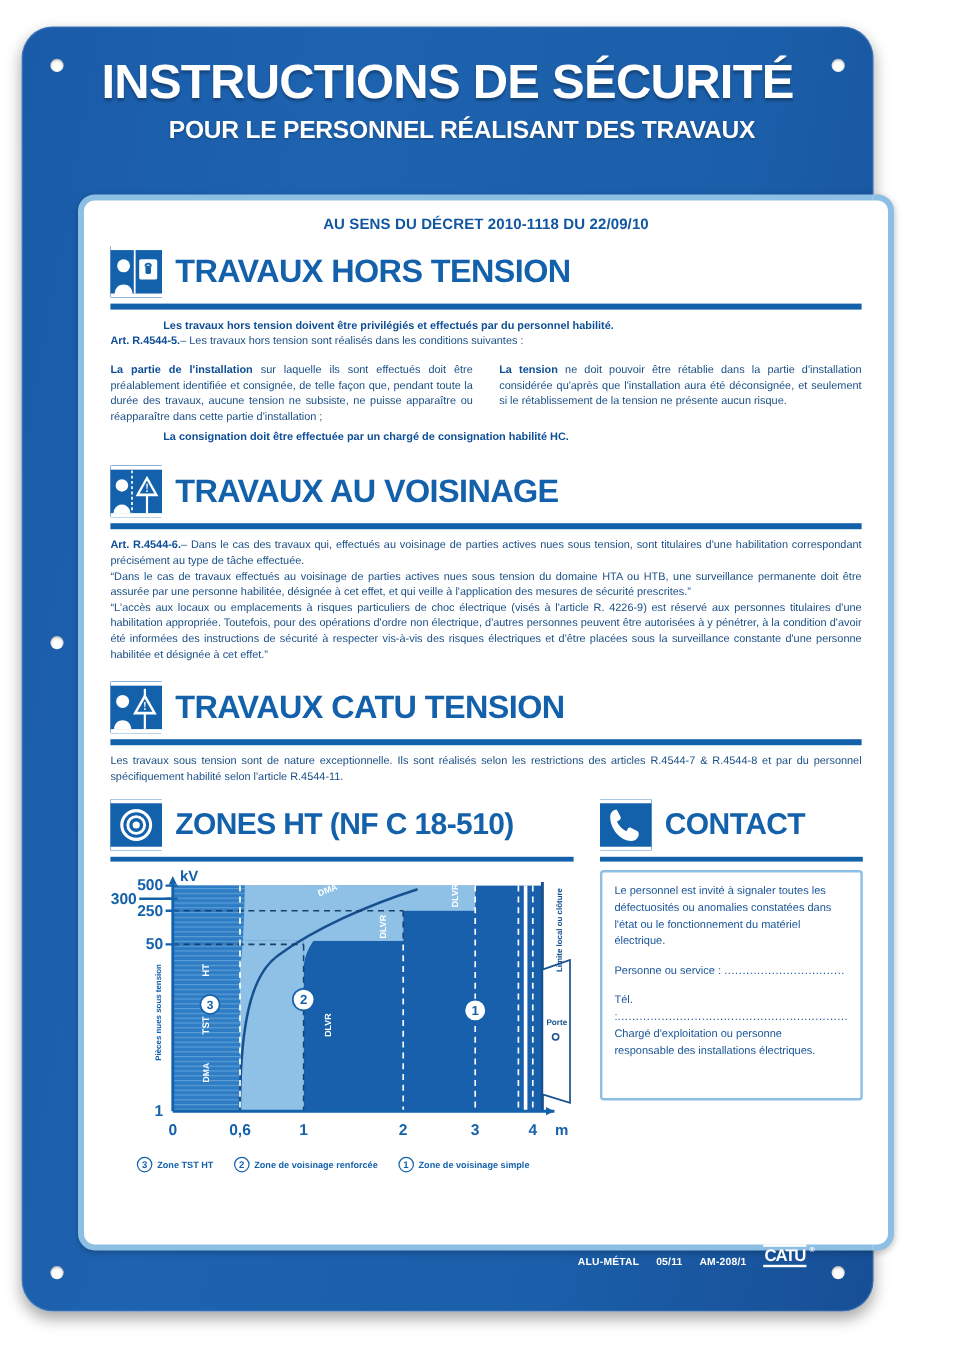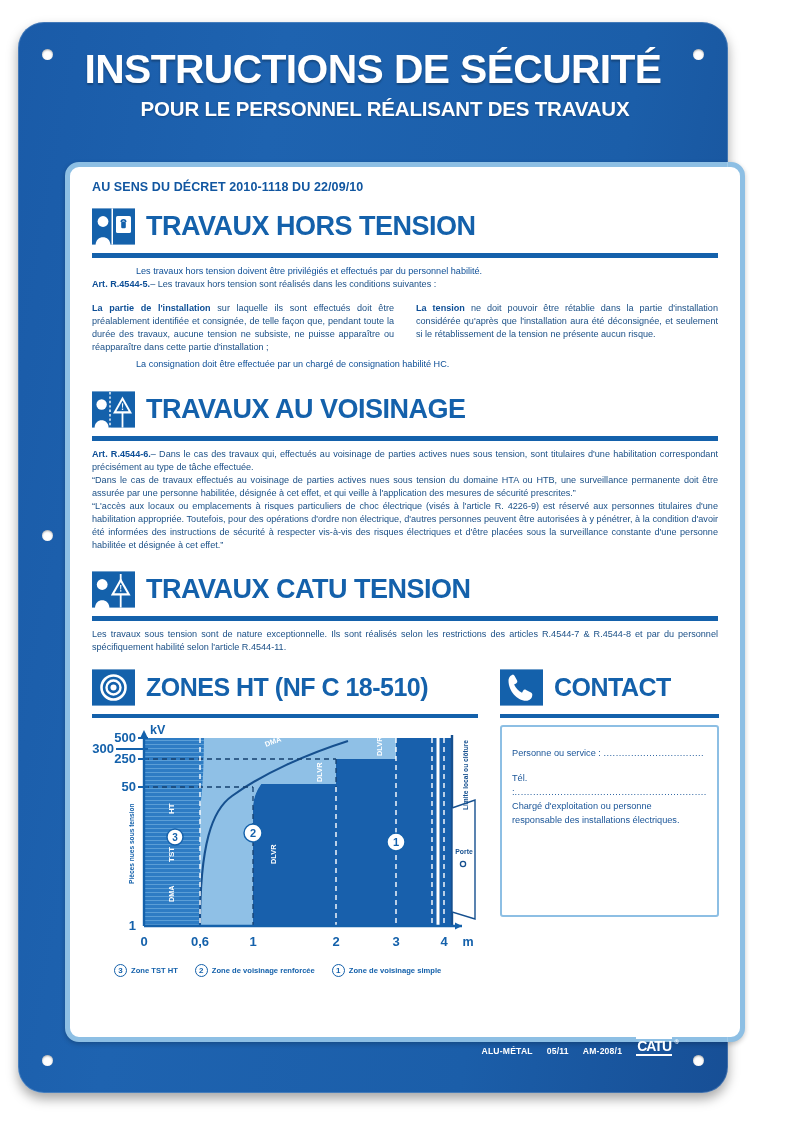--- a/index.html
+++ b/index.html
@@ -48,21 +48,21 @@
 
   
   #panel {
     position:absolute; left:47px; top:140px; width:680px; height:880px;
     background:#ffffff; border-radius:14px;
     border:5px solid #8dbfe4;
     box-shadow: 0 2px 5px rgba(0,0,0,.22);
     padding: 13px 22px 10px 22px;
   }
   #decree {
-    color:#1156a0; font-weight:bold; font-size:12.5px;
+    text-align:center; color:#1156a0; font-weight:bold; font-size:12.5px;
     letter-spacing:.1px; margin-bottom:11px;
   }
 
   
   .sec-head { display:flex; align-items:center; gap:11px; }
   .picto {
     width:43px; height:43px; background:#1461ab; flex:0 0 auto;
     position:relative; border-radius:1px;
   }
   .picto svg { display:block; width:100%; height:100%; }
@@ -70,21 +70,21 @@
     color:#1461ab; font-weight:bold; font-size:27px; letter-spacing:-0.5px;
     line-height:1;
   }
   .sec-title.small { font-size:25px; }
   .rule { height:5px; background:#1461ab; margin-top:5px; }
   .rule.thin { height:4px; }
 
   
   .body { color:#1a4f86; font-size:9.1px; line-height:1.42; margin-top:7px; }
   .body b, .body strong { color:#0d4e96; }
-  .bold-line { font-weight:normal; color:#0d4e96;padding-left:44px; }
+  .bold-line { font-weight:bold; color:#0d4e96;padding-left:44px; }
   .cols { display:flex; gap:22px; margin-top:11px; }
   .cols > div { flex:1; text-align:justify; }
   .just { text-align:justify; }
 
   
   #bottom { display:flex; gap:22px; margin-top:13px; }
   #zones-col { width:386px; flex:0 0 auto; }
   #contact-col { flex:1; }
   #contact-box {
     border:2px solid #8dbfe4; border-radius:3px; margin-top:7px;
@@ -367,20 +367,21 @@
               <rect x="0" y="0" width="43" height="3.4" fill="#fff"></rect>
               <rect x="0" y="39.6" width="43" height="3.4" fill="#fff"></rect>
               <path d="M14.5 8.5 c-3.6 0 -6 2.6 -6 6.3 0 9.8 8.4 20 17.6 20 3.6 0 6.2 -2.5 6.2 -6 0 -1 -0.4 -1.8 -1.3 -2.3 l-5 -2.6 c-1.1 -0.6 -2.3 -0.2 -2.9 0.9 l-1.1 2 c-3.6 -1.8 -6.3 -4.6 -7.9 -8.2 l2 -1.1 c1.1 -0.6 1.5 -1.8 1 -2.9 l-2.6 -4.9 c-0.5 -0.8 -1.2 -1.2 -2.2 -1.2 z" fill="#fff"></path>
             </svg>
           </div>
           <div class="sec-title small">CONTACT</div>
         </div>
         <div class="rule thin"></div>
 
         <div id="contact-box">
+          <div>Le personnel est invité à signaler toutes les défectuosités ou anomalies constatées dans l'état ou le fonctionnement du matériel électrique.</div>
           <div class="cfield">
             <span>Personne ou service :</span>
             <span class="dots">.................................</span>
           </div>
           <div class="cfield">
             <span>Tél. :</span><span class="dots">...............................................................</span>
           </div>
           <div>Chargé d'exploitation ou personne</div>
           <div>responsable des installations électriques.</div>
         </div>

